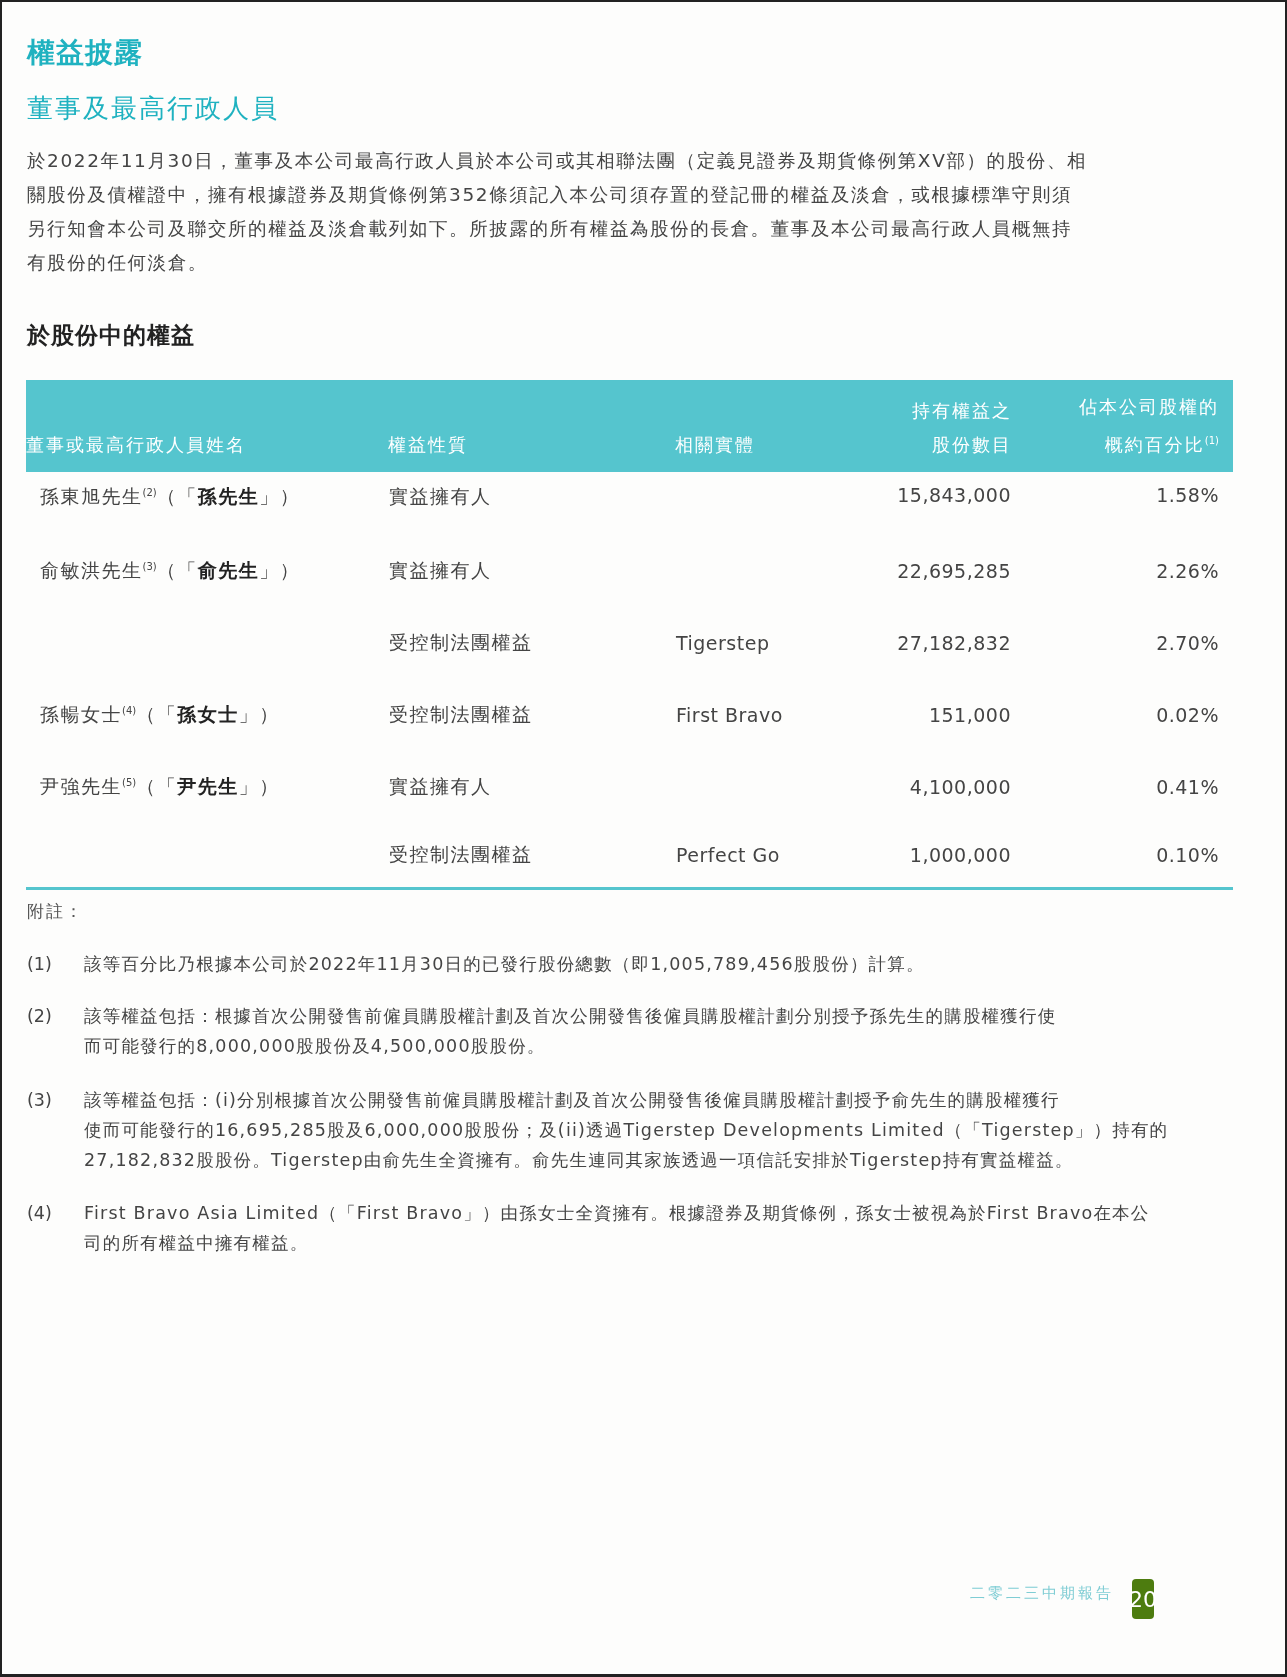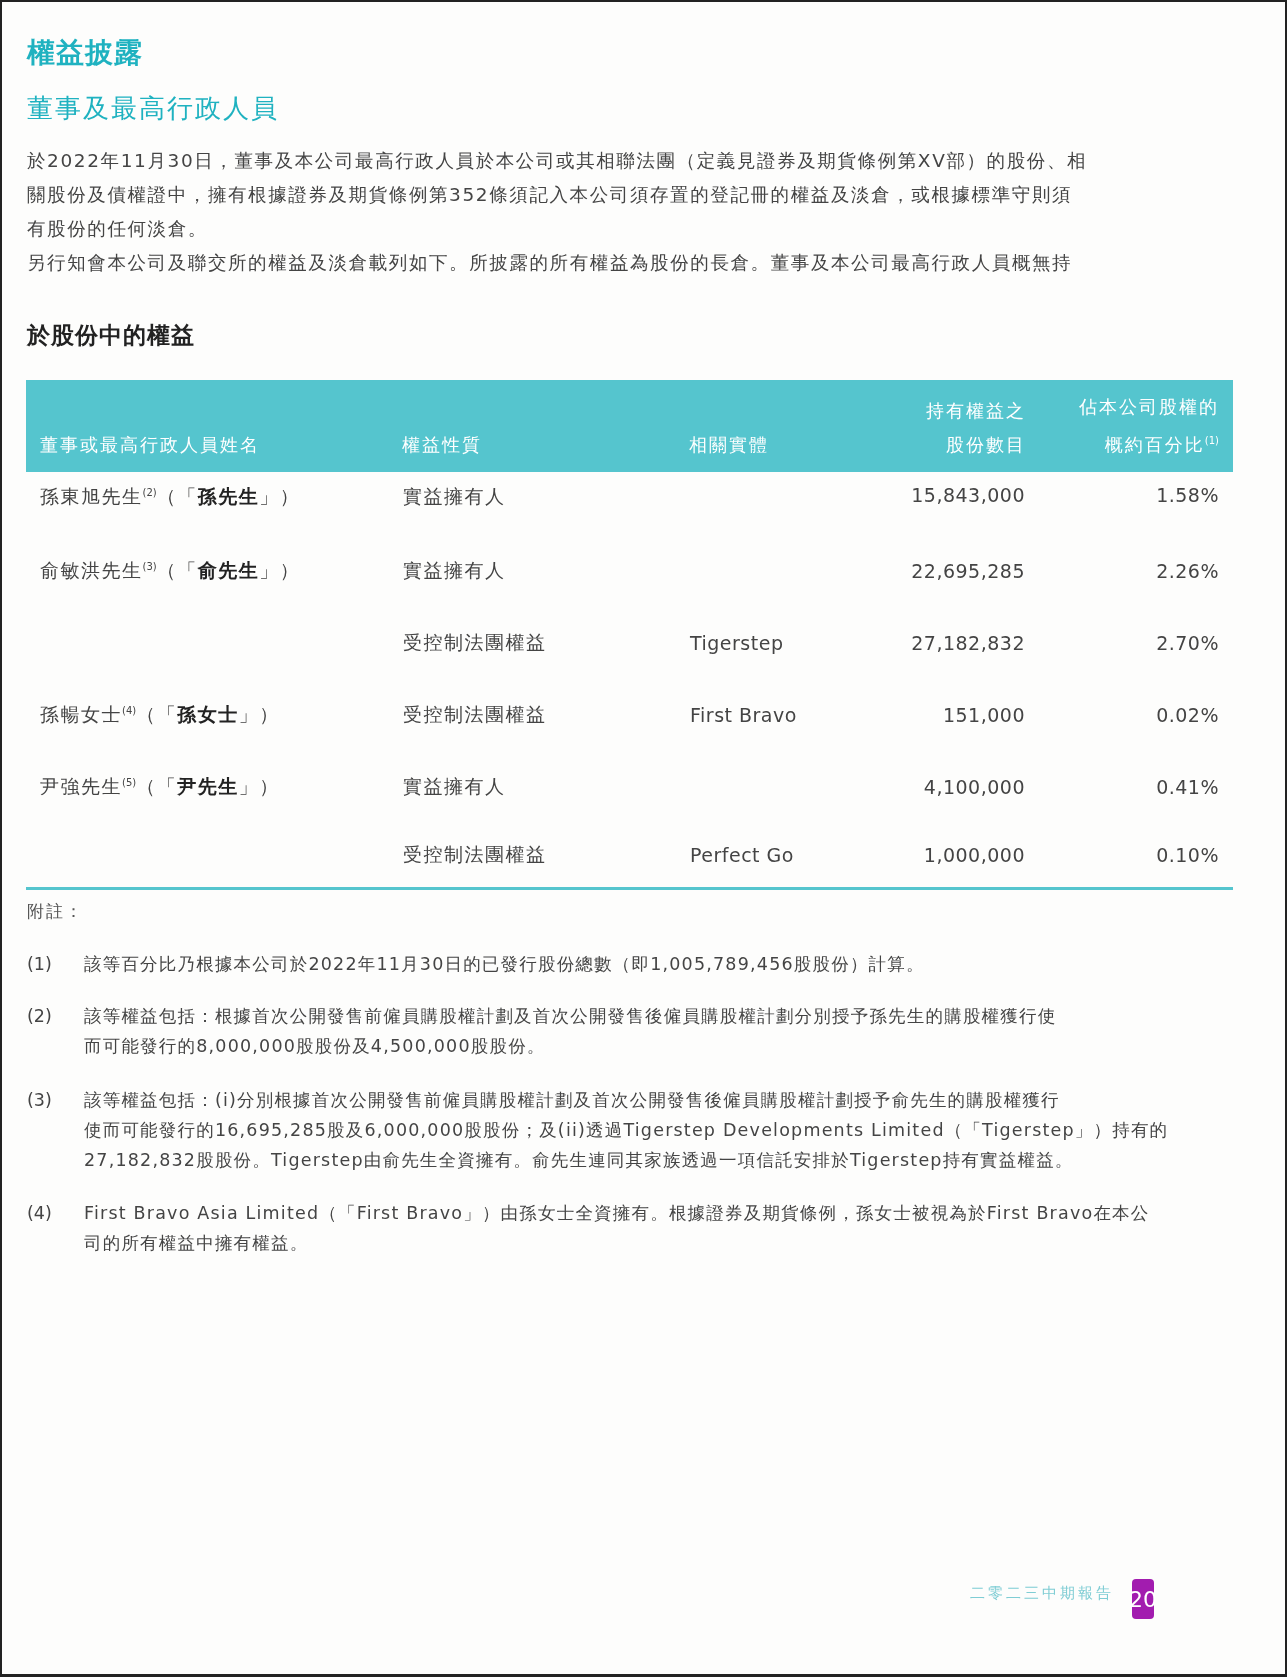--- a/index.html
+++ b/index.html
@@ -40,21 +40,21 @@
     }
     table.holdings {
       position: absolute; top: 380px; left: -1px; width: 1207px;
       border-collapse: collapse;
     }
     table.holdings thead tr { background: #55c5ce; }
     table.holdings th {
       color: #ffffff; font-weight: normal; font-size: 18px; letter-spacing: 2px;
       padding: 10px 0 10px 0; vertical-align: bottom; height: 62px; line-height: 34px;
     }
-    table.holdings th.c1 { text-align: left; padding-left: 14px; width: 362px; }
+    table.holdings th.c1 { text-align: left; width: 362px; }
     table.holdings th.c2 { text-align: left; width: 287px; }
     table.holdings th.c3 { text-align: left; width: 160px; }
     table.holdings th.c4 { text-align: right; width: 177px; padding-right: 0; }
     table.holdings th.c5 { text-align: right; padding-right: 14px; }
     table.holdings th sup, .sup { font-size: 10px; vertical-align: super; letter-spacing: 0; }
     table.holdings tbody td {
       font-size: 19px; height: 70px; vertical-align: middle; color: #444; letter-spacing: 1.5px;
     }
     table.holdings tbody tr:first-child td { height: 50px; vertical-align: top; padding-top: 12px; }
     table.holdings tbody tr:last-child td { border-bottom: 3px solid #55c5ce; height: 62px; }
@@ -72,39 +72,39 @@
     }
     .note .num { position: absolute; left: 0; top: 0; letter-spacing: 0; }
     .note .body { position: absolute; left: 57px; width: 1150px; }
     .note .body .ln { display: block; white-space: nowrap; }
     .footer {
       position: absolute; top: 1571px; left: 970px; height: 44px;
       display: flex; align-items: center;
     }
     .footer .rtitle { font-size: 15px; color: #7fcdd4; letter-spacing: 3px; margin-right: 18px; }
     .footer .pnum {
-      background: #a21caf; color: #ffffff; font-size: 22px;
+      background: #4d7c0f; color: #ffffff; font-size: 22px;
       width: 22px; height: 40px; border-radius: 4px;
       display: flex; align-items: center; justify-content: center; margin-top: 12px;
     }
   </style>
 </head>
 <body>
 
 <div class="frame"></div>
 
 <div class="page">
   <div class="title-main">權益披露</div>
   <div class="title-sub">董事及最高行政人員</div>
 
   <div class="intro">
     <span class="ln">於2022年11月30日，董事及本公司最高行政人員於本公司或其相聯法團（定義見證券及期貨條例第XV部）的股份、相</span>
     <span class="ln">關股份及債權證中，擁有根據證券及期貨條例第352條須記入本公司須存置的登記冊的權益及淡倉，或根據標準守則須</span>
+    <span class="ln">另行知會本公司及聯交所的權益及淡倉載列如下。所披露的所有權益為股份的長倉。董事及本公司最高行政人員概無持</span>
     <span class="ln">有股份的任何淡倉。</span>
-    <span class="ln">另行知會本公司及聯交所的權益及淡倉載列如下。所披露的所有權益為股份的長倉。董事及本公司最高行政人員概無持</span>
   </div>
 
   <div class="section-title">於股份中的權益</div>
 
   <table class="holdings">
     <thead>
       <tr>
         <th class="c1">董事或最高行政人員姓名</th>
         <th class="c2">權益性質</th>
         <th class="c3">相關實體</th>

